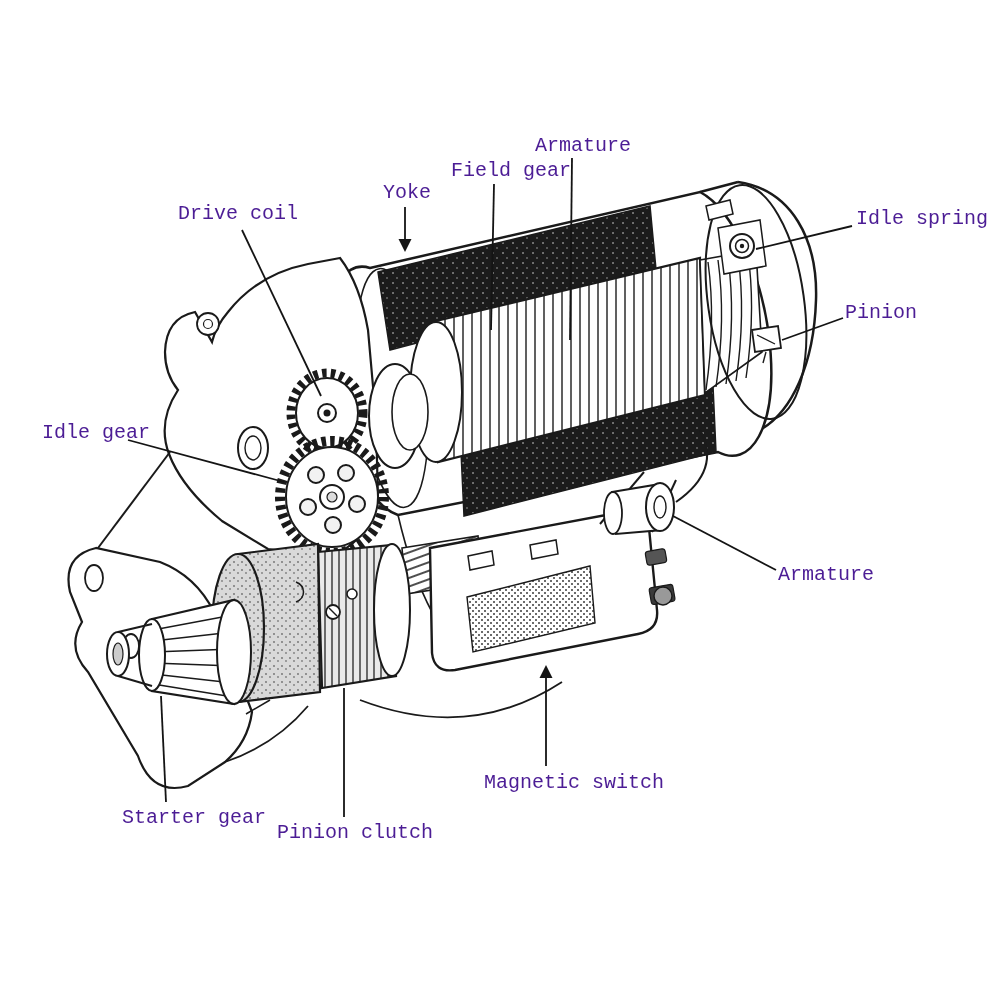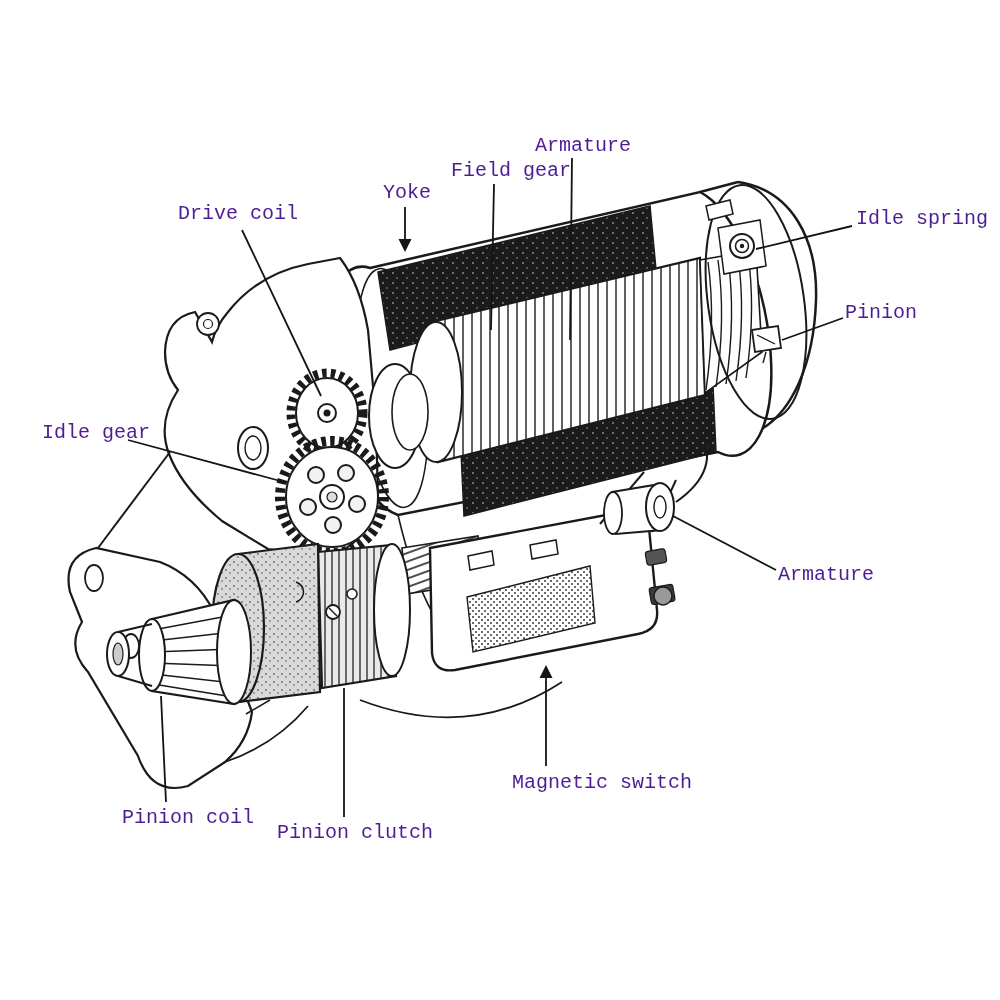--- a/index.html
+++ b/index.html
@@ -205,17 +205,17 @@
 </svg>
 
 <div class="label" style="left:178px;top:202px">Drive coil</div>
 <div class="label" style="left:383px;top:181px">Yoke</div>
 <div class="label" style="left:451px;top:159px">Field gear</div>
 <div class="label" style="left:535px;top:134px">Armature</div>
 <div class="label" style="left:856px;top:207px">Idle spring</div>
 <div class="label" style="left:845px;top:301px">Pinion</div>
 <div class="label" style="left:42px;top:421px">Idle gear</div>
 <div class="label" style="left:778px;top:563px">Armature</div>
-<div class="label" style="left:122px;top:806px">Pinion coil</div>
+<div class="label" style="left:122px;top:806px">Starter gear</div>
 <div class="label" style="left:277px;top:821px">Pinion clutch</div>
-<div class="label" style="left:512px;top:771px">Magnetic switch</div>
+<div class="label" style="left:484px;top:771px">Magnetic switch</div>
 
 </div>
 
 </body></html>

